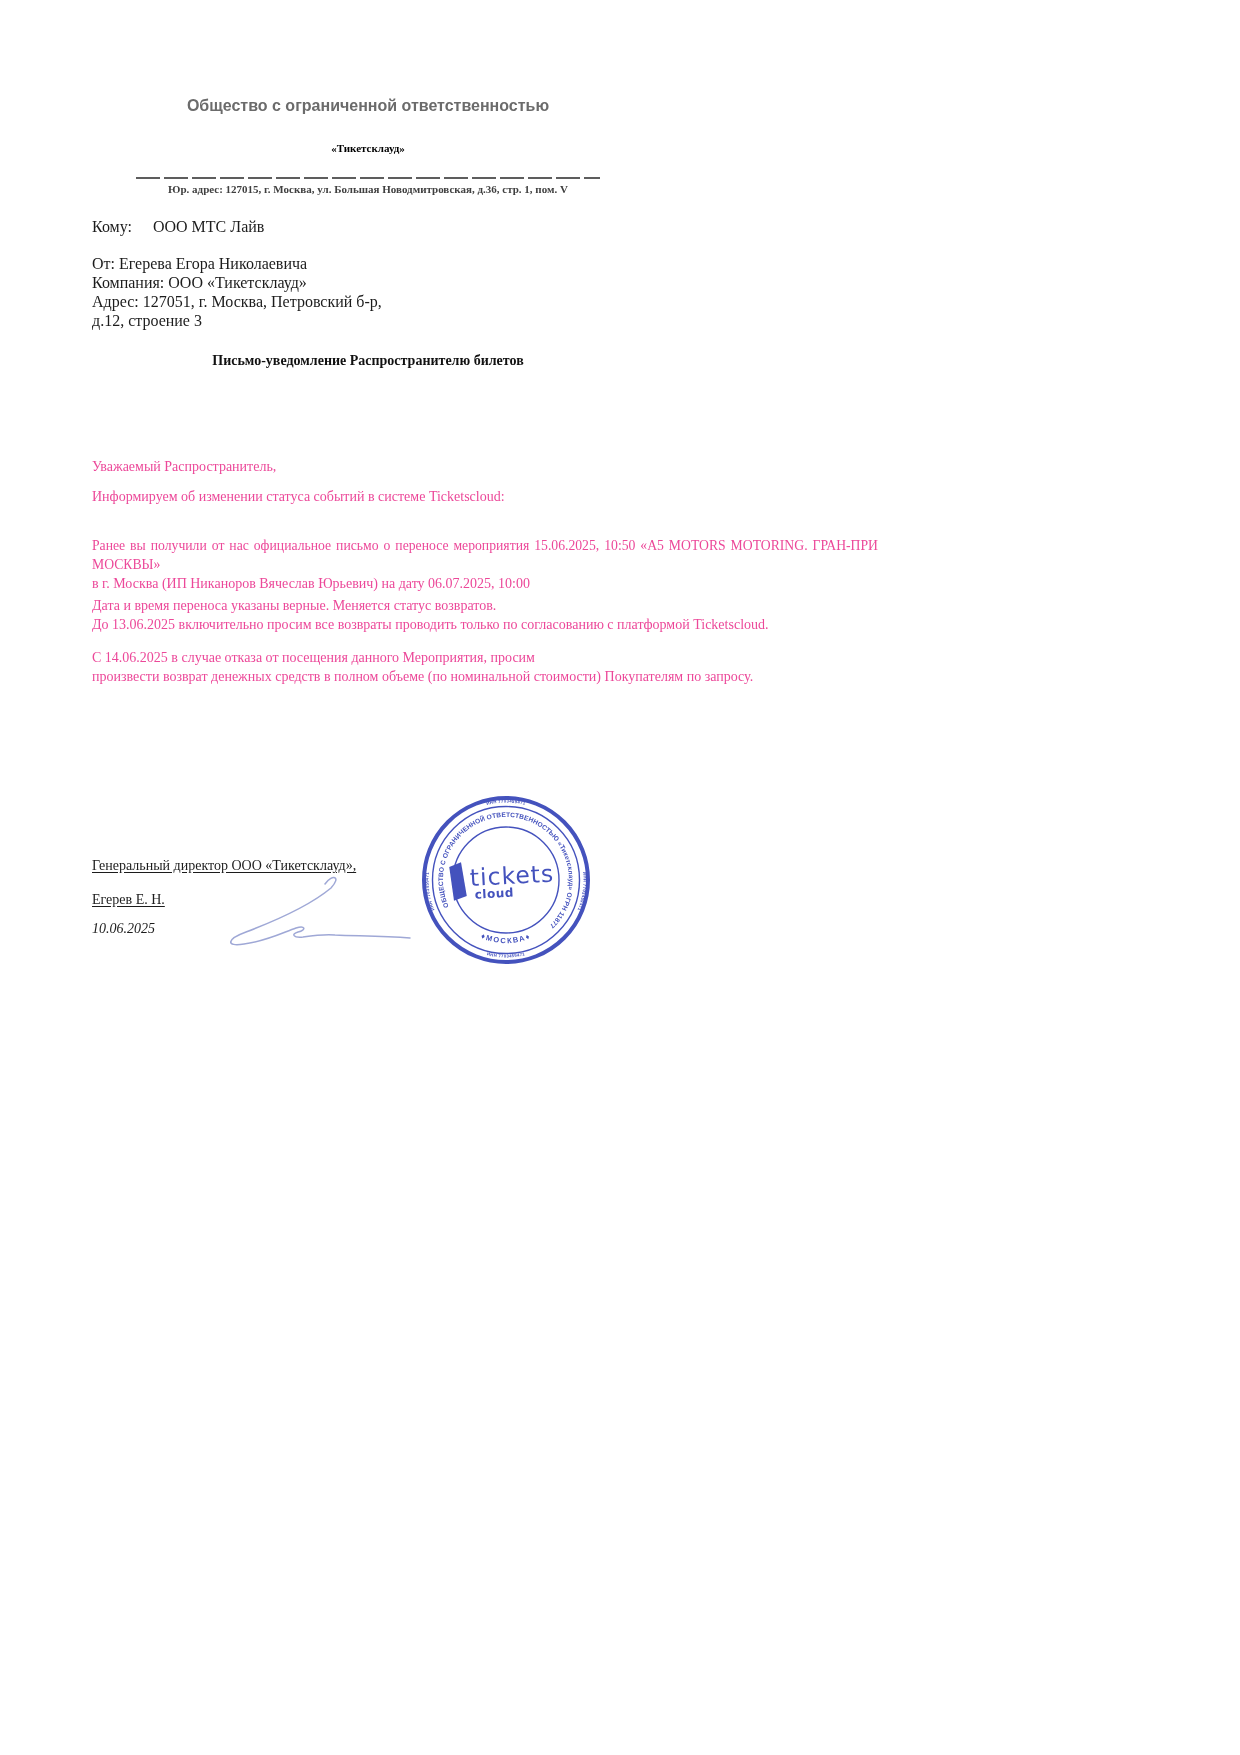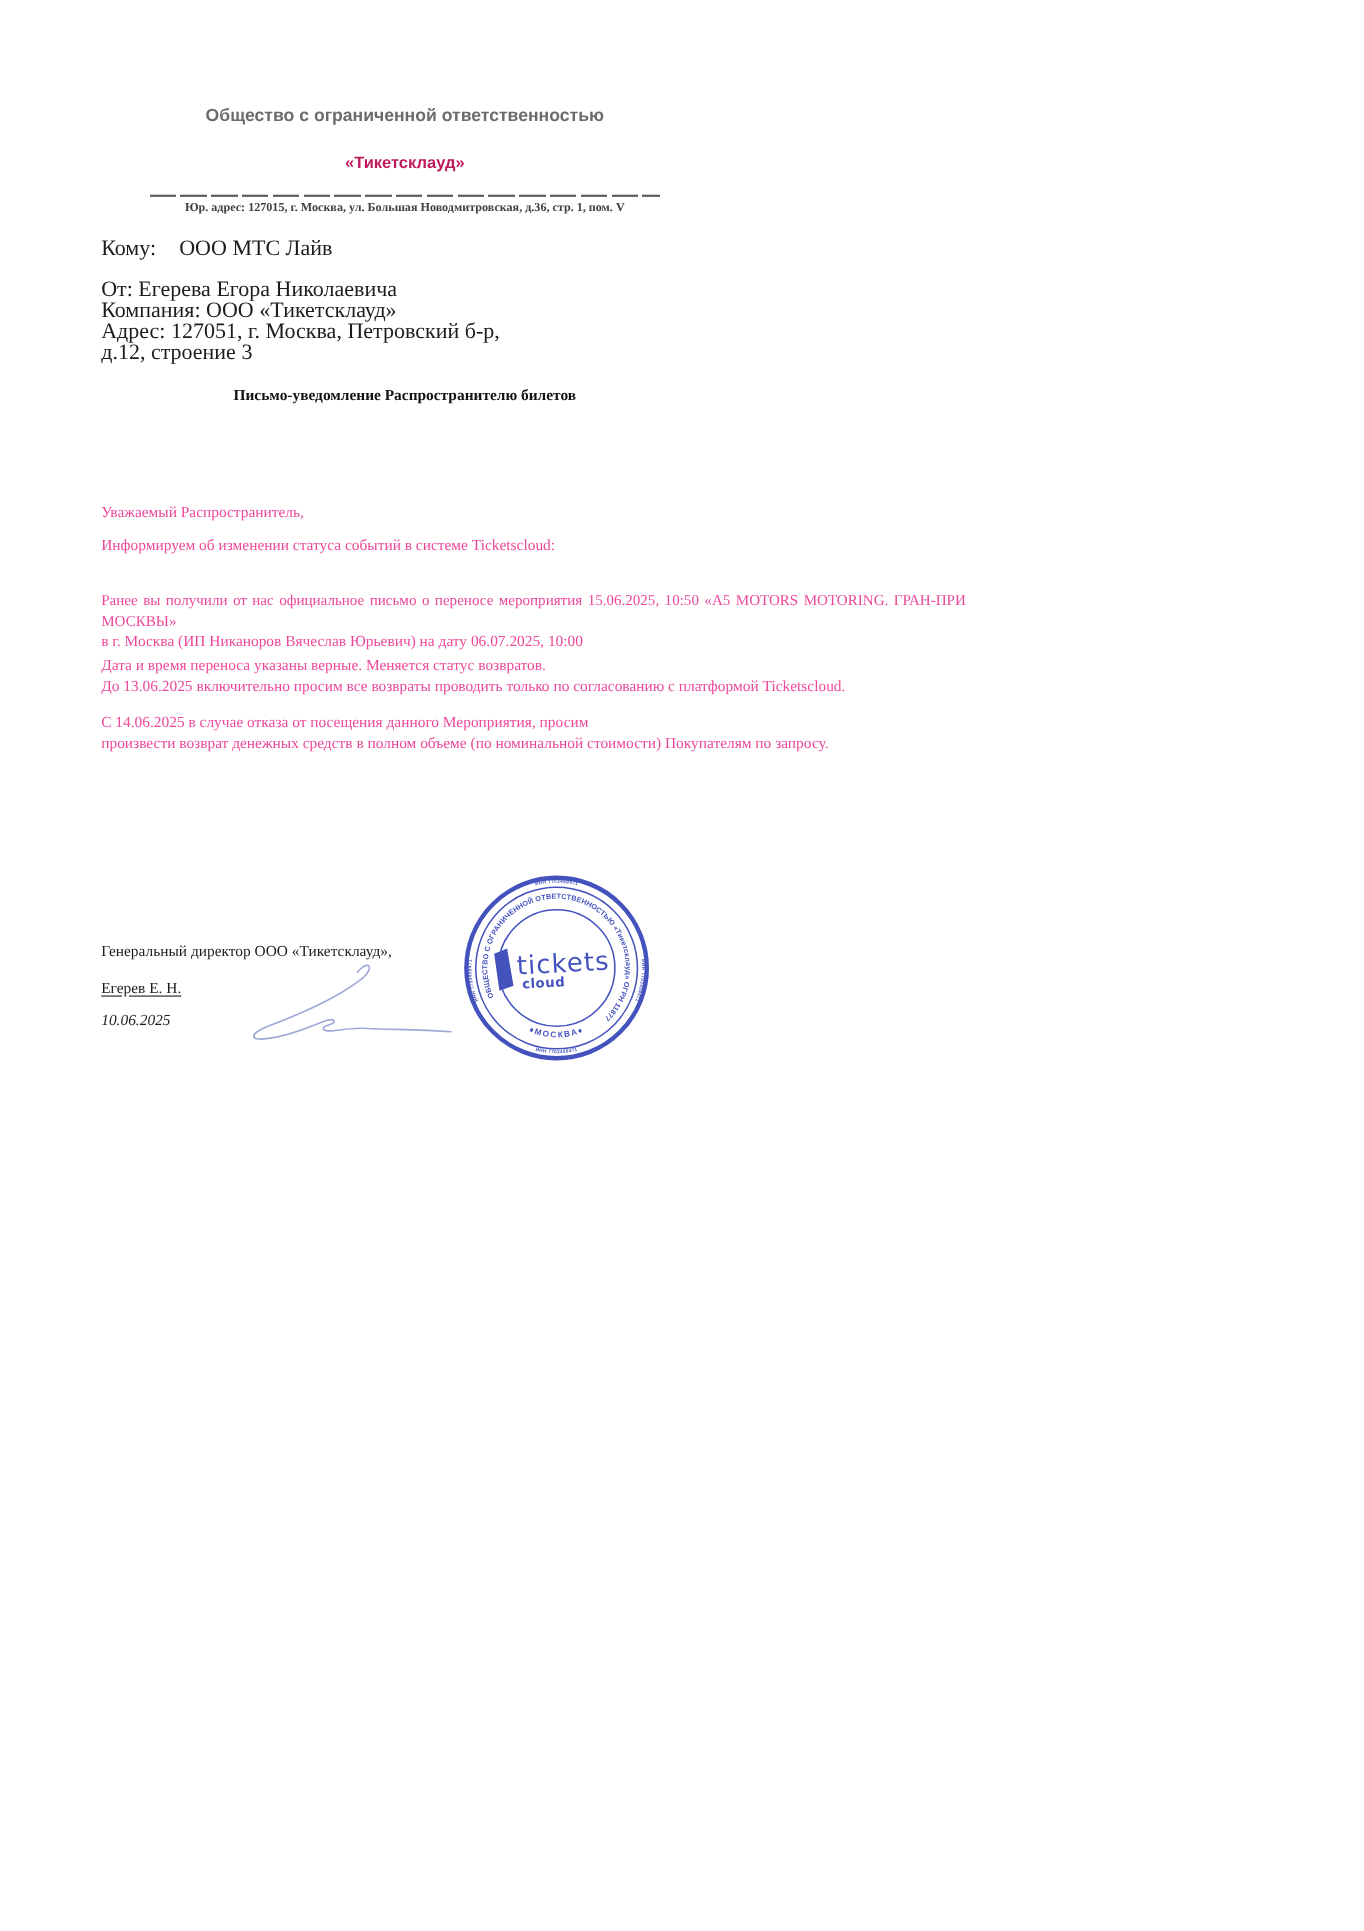--- a/index.html
+++ b/index.html
@@ -21,44 +21,44 @@
   }
   .org-type{
     font-family:"Liberation Sans", sans-serif;
     font-weight:bold;
     font-size:16px;
     line-height:19px;
     color:#6b6b6b;
   }
   .org-name{
     margin-top:25px;
-    font-family:Liberation Sans, sans-serif;
-    font-weight:bold;
-    font-size:15px;
+    font-family:Liberation Serif, serif;
+    font-weight:bold;
+    font-size:11px;
     line-height:17px;
-    color:#be185d;
+    color:#000000;
   }
   .letterhead-divider{
     margin:20px auto 0 auto;
     width:464px;
     height:2px;
     background:repeating-linear-gradient(to right,#5d5d5d 0 24px,transparent 24px 28px);
   }
   .legal-address{
     margin-top:3px;
     font-weight:bold;
     font-size:11px;
     line-height:14px;
     color:#3f3f3f;
   }
   
   .recipient{
     position:absolute;
     left:92px; top:217px;
-    font-size:20px;
+    font-size:16px;
     line-height:19px;
     white-space:nowrap;
   }
   .recipient .to-line{margin-bottom:18px;}
   .recipient .to-value{margin-left:21px;}
   
   .letter-title{
     position:absolute;
     left:92px; top:352px;
     width:552px;
@@ -85,20 +85,21 @@
     text-align-last:justify;
     white-space:normal;
   }
   .body-text .para2{margin-top:3px;}
   .body-text .para3{margin-top:14px;}
   .bline{white-space:nowrap;}
   
   .sig-position{
     position:absolute; left:92px; top:856px;
     font-size:14px; line-height:19px;
+    text-decoration:underline;
     text-underline-offset:2px;
     white-space:nowrap;
   }
   .sig-name{
     position:absolute; left:92px; top:890px;
     font-size:14px; line-height:19px;
     text-decoration:underline;
     text-underline-offset:2px;
     white-space:nowrap;
   }

